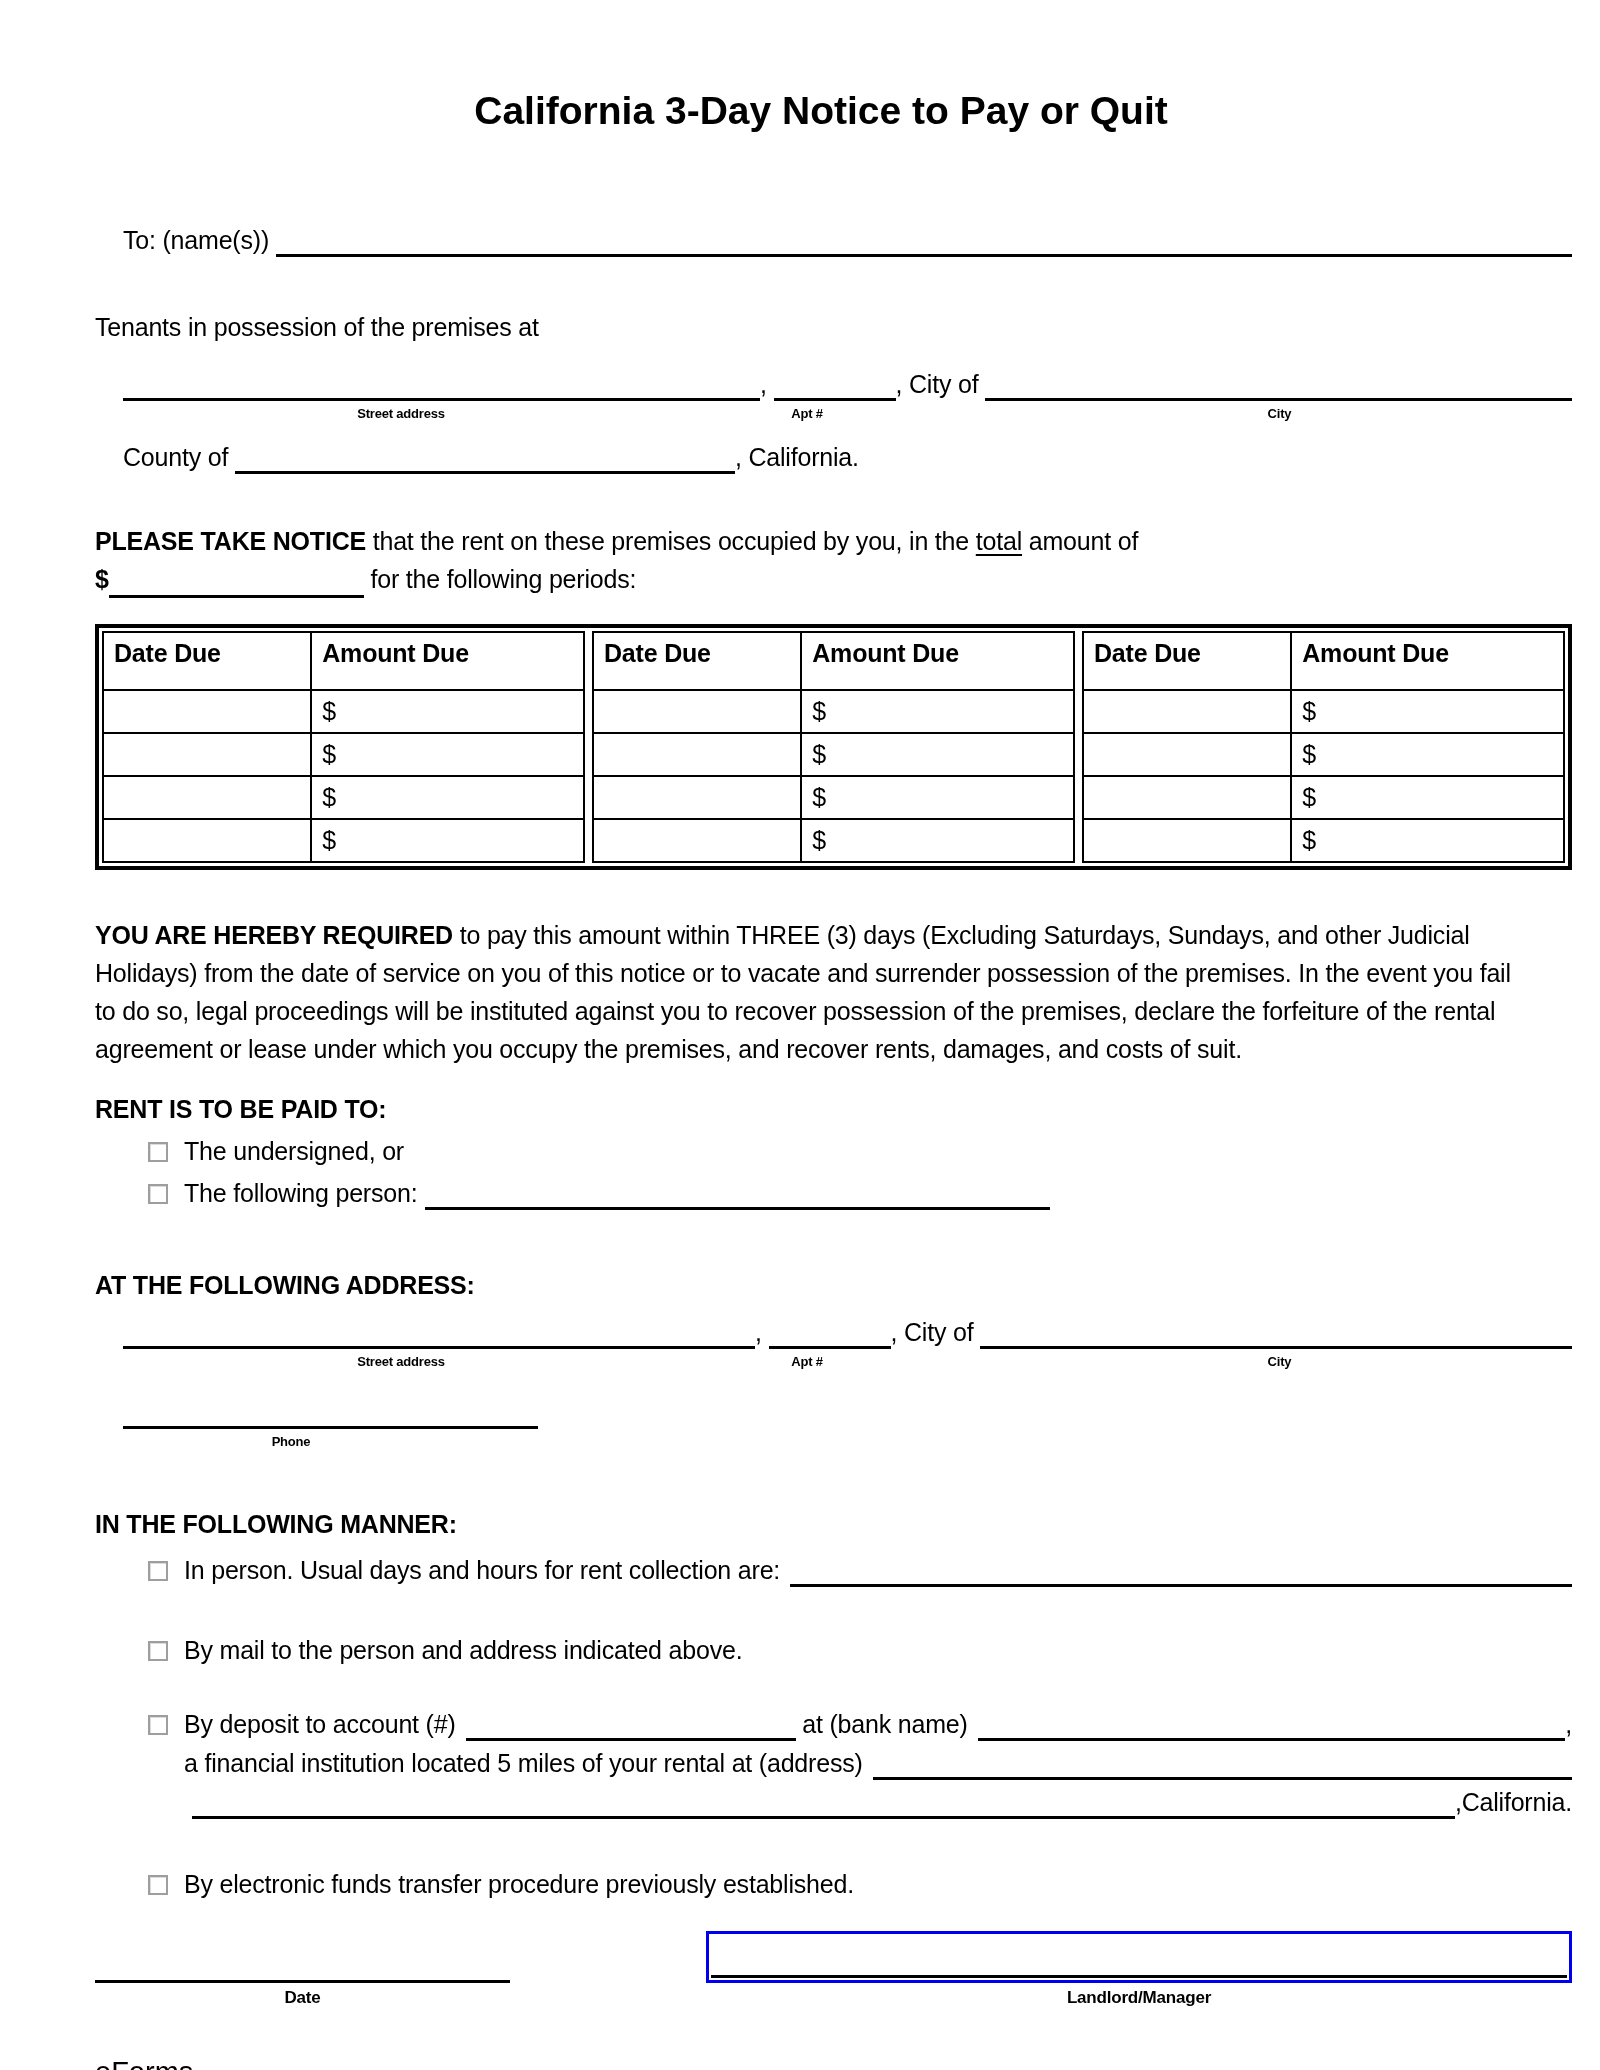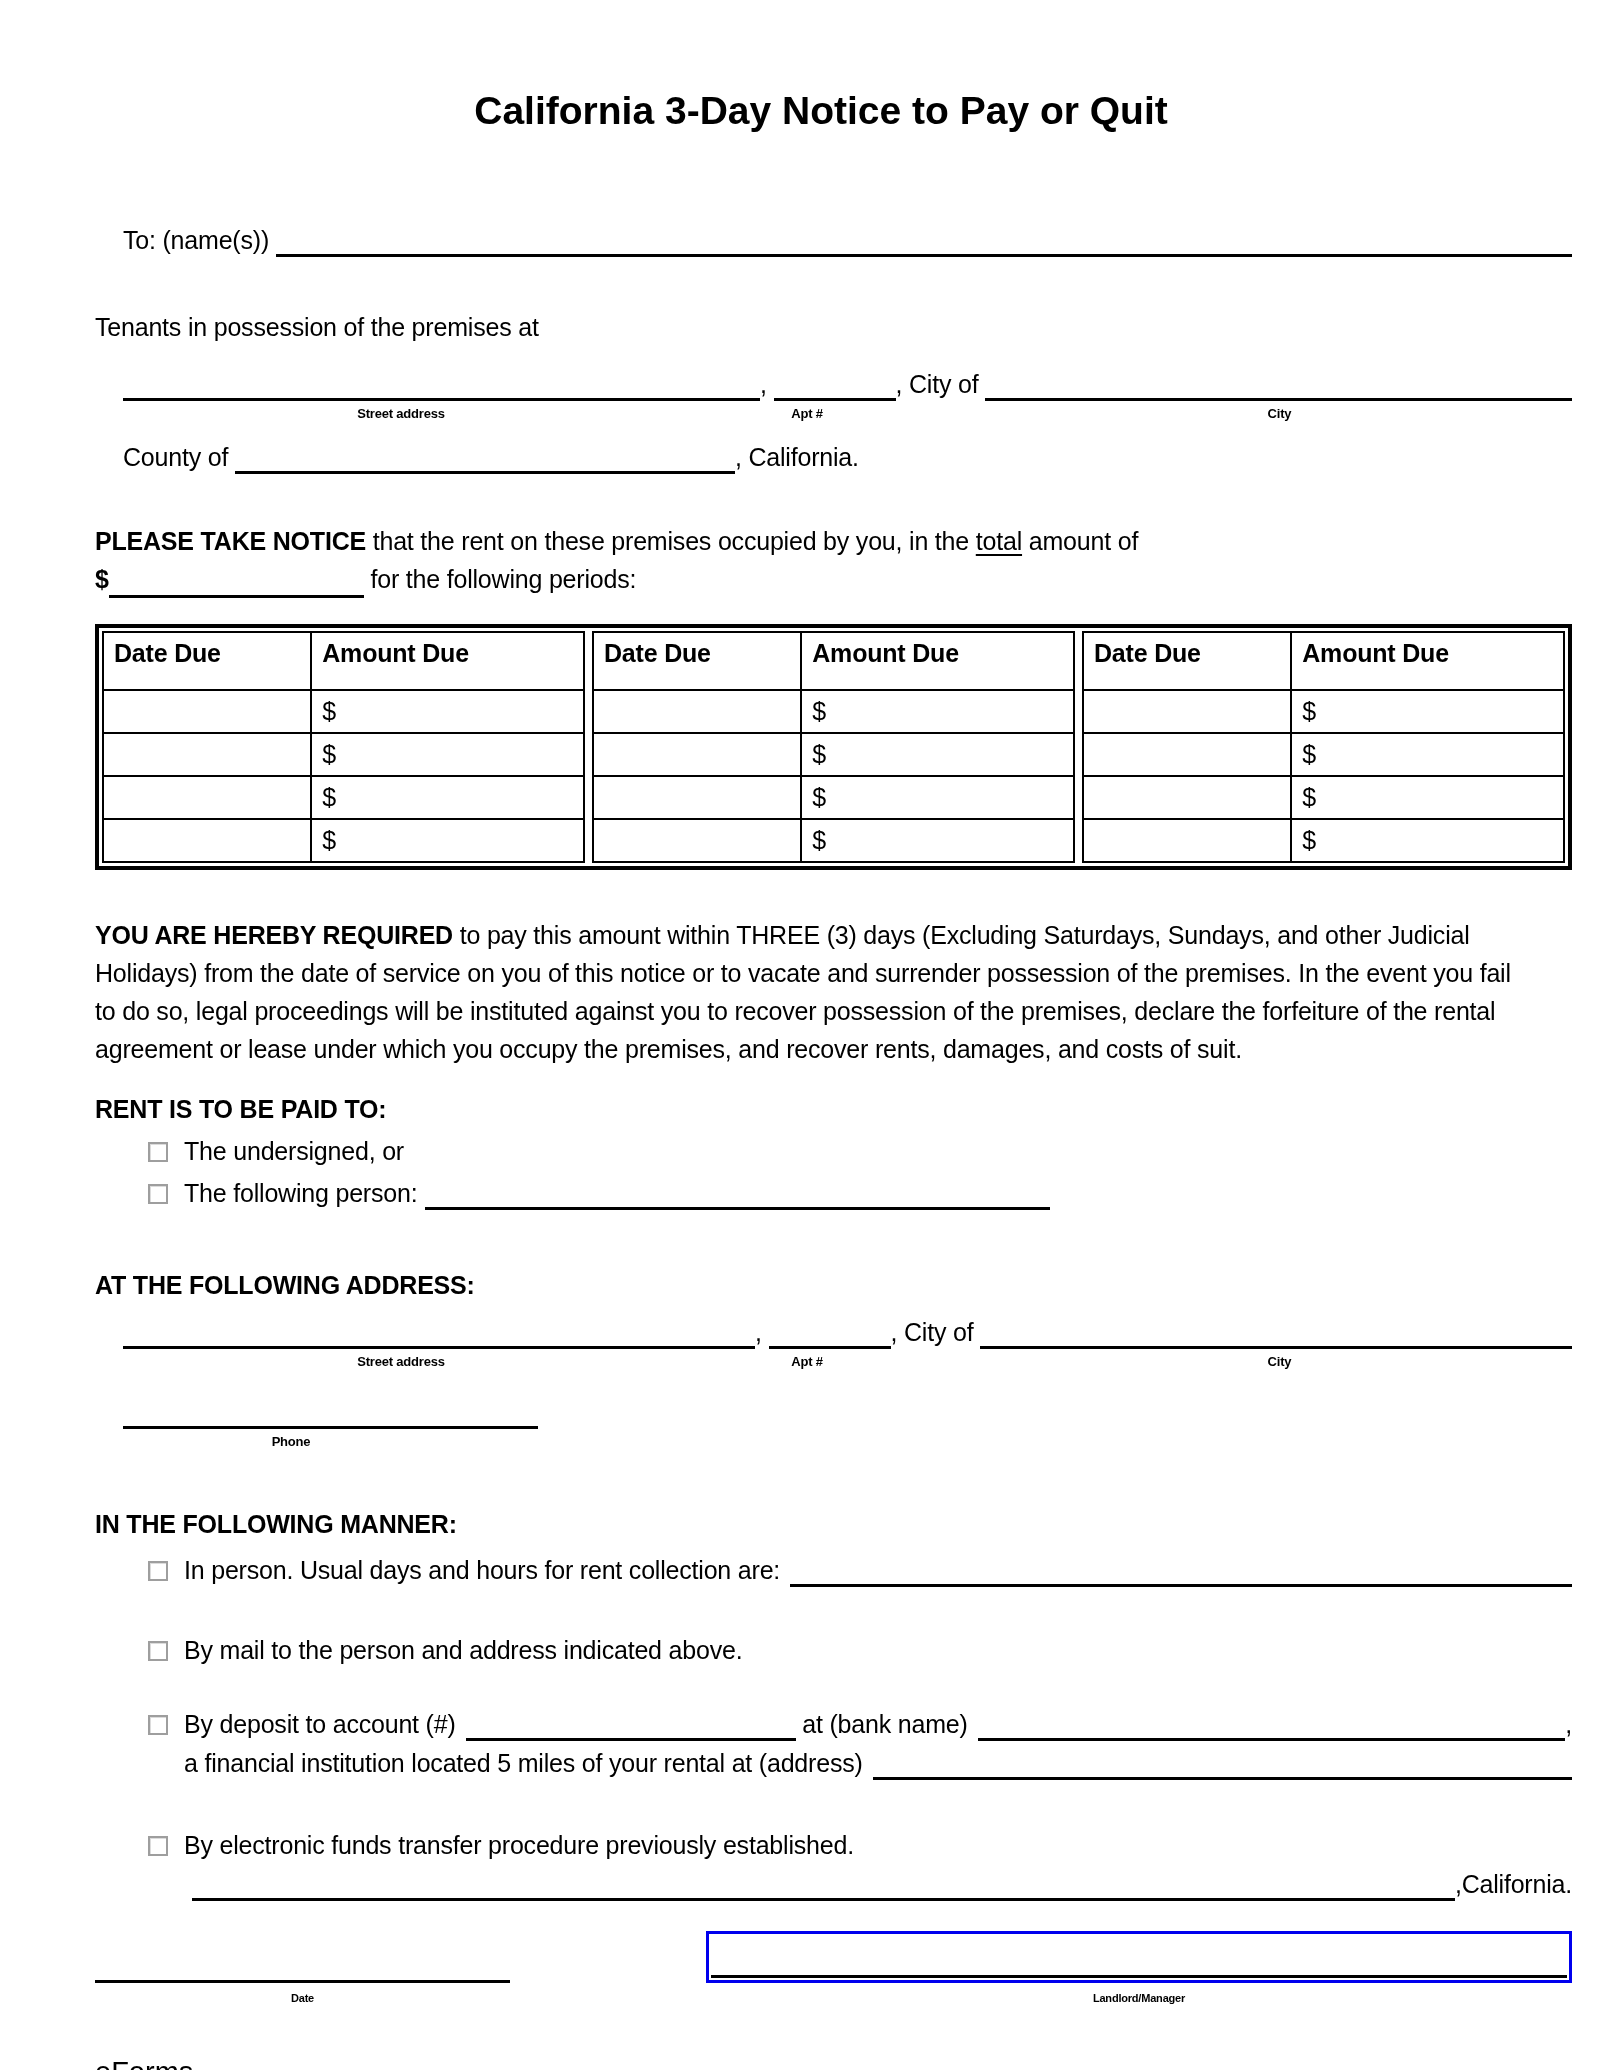--- a/index.html
+++ b/index.html
@@ -67,21 +67,21 @@
   .date-line { border-bottom:3px solid #000; height:10px; }
   .sig-right { width:866px; }
   .sig-field {
     height:52px;
     border:3px solid #0000ee;
     display:flex; align-items:flex-end;
     padding:0 2px 2px 2px;
     background:#fff;
   }
   .sig-field .inner-line { width:100%; border-bottom:3px solid #000; height:0; }
-  .sig-cap { text-align:center; font-size:11px; font-weight:bold; line-height:22px; margin-top:4px; }
+  .sig-cap { text-align:center; font-size:17px; font-weight:bold; line-height:22px; margin-top:4px; }
   .footer { margin-top:46px; font-size:29px; letter-spacing:0; line-height:34px; }
   .ws { white-space:pre; }
 </style>
 </head>
 <body>
 
 <div class="page">
 
   <div class="title">California 3-Day Notice to Pay or Quit</div>
 
@@ -257,28 +257,28 @@
     <span class="fill" style="width:330px; margin-left:10px"></span>
     <span class="ws"> </span>
     <span>at (bank name)</span>
     <span class="fill grow" style="margin-left:10px"></span>
     <span>,</span>
   </div>
   <div class="opt" style="margin-top:5px; margin-left:89px">
     <span>a financial institution located 5 miles of your rental at (address)</span>
     <span class="fill grow" style="margin-left:10px"></span>
   </div>
+  <div class="opt" style="margin-top:5px; margin-left:89px">
+    <span class="fill grow"></span>
+    <span>,California.</span>
+  </div>
+
   <div class="opt" style="margin-top:48px">
     <span class="cb"></span>
     <span>By electronic funds transfer procedure previously established.</span>
-  </div>
-
-  <div class="opt" style="margin-top:5px; margin-left:89px">
-    <span class="fill grow"></span>
-    <span>,California.</span>
   </div>
 
   <div class="sig-row">
     <div class="sig-left">
       <div class="date-line"></div>
       <div class="sig-cap">Date</div>
     </div>
     <div class="sig-right">
       <div class="sig-field" style="border-color: rgb(0, 0, 238);">
         <div class="inner-line"></div>

